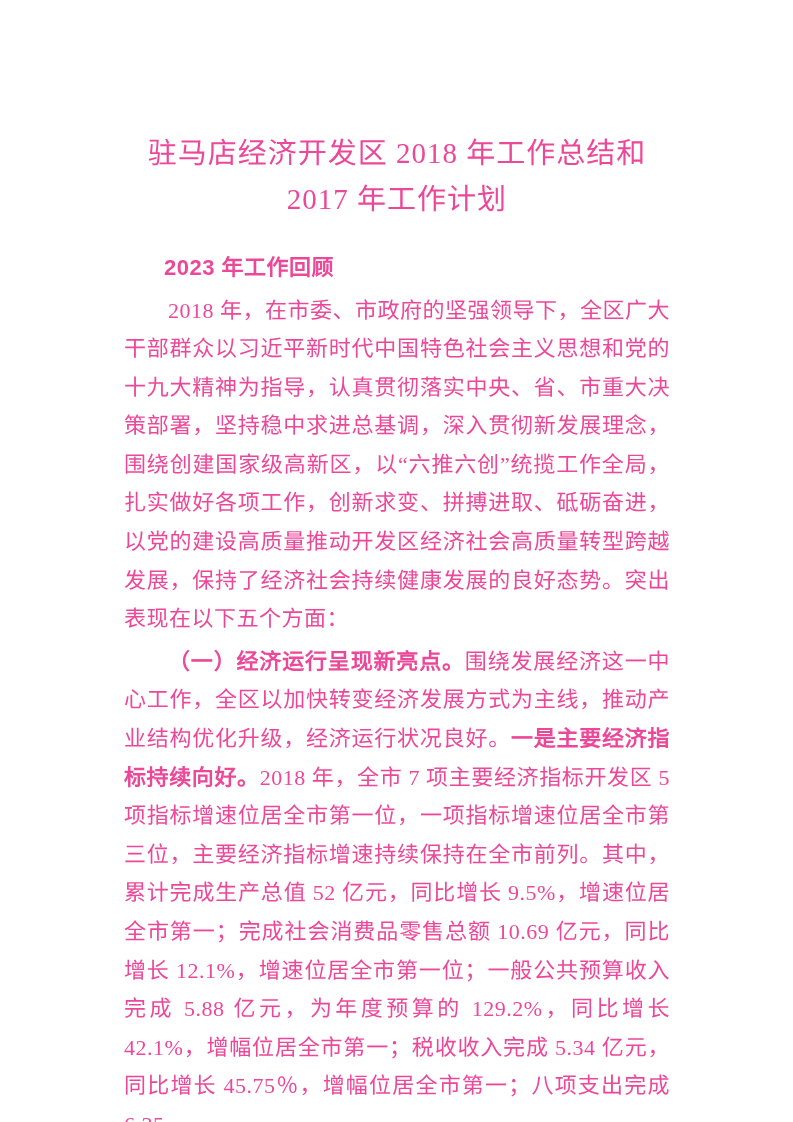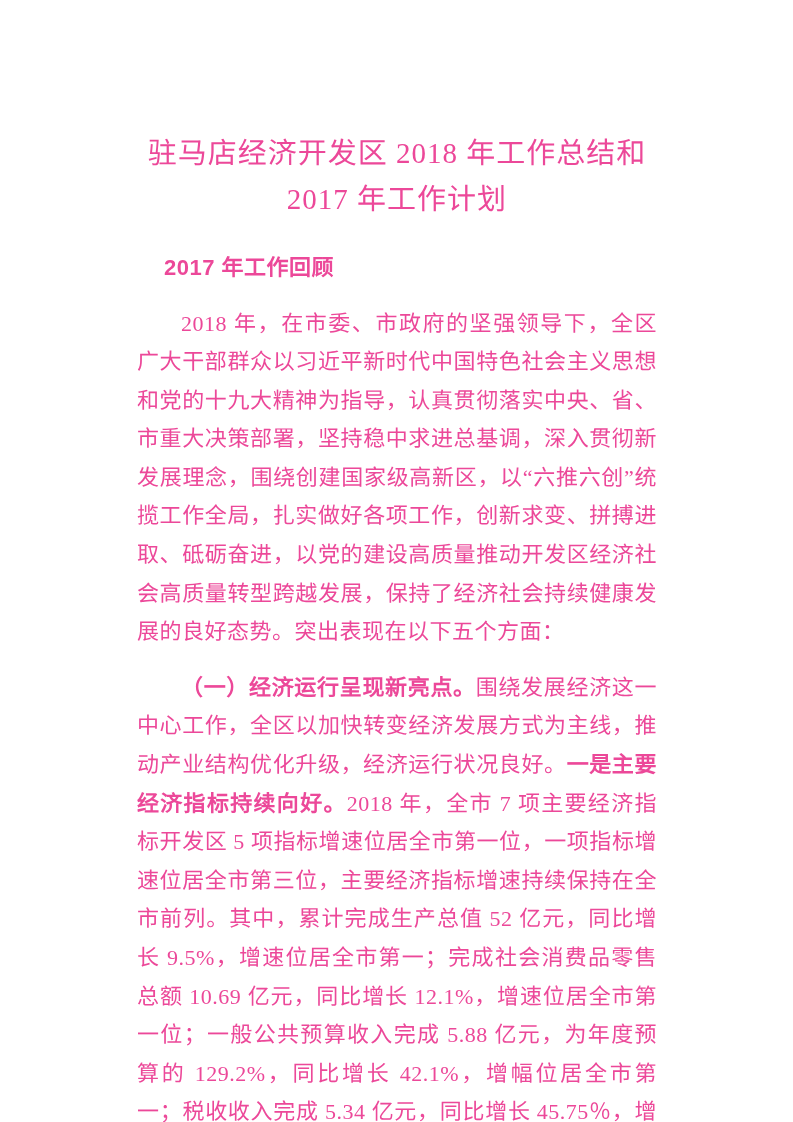--- a/index.html
+++ b/index.html
@@ -40,21 +40,21 @@
     margin: 27px 0 0 0;
     padding: 0;
     font-family: "Liberation Sans", "DejaVu Sans", sans-serif;
     font-size: 22px;
     line-height: 38.5px;
     font-weight: 600;
     text-indent: 2em;
     letter-spacing: 0.5px;
   }
   .body-para {
-    margin: 17px;
+    margin: 4px;
     padding: 0;
     font-size: 22px;
     line-height: 38.6px;
     text-indent: 2em;
     text-align: justify;
     text-justify: inter-ideograph;
     letter-spacing: 0.5px;
   }
   .seg-bold {
     font-weight: 700;
@@ -64,20 +64,20 @@
 <body>
 
 <div class="page">
   <div class="content">
 
     <h1 class="doc-title">
         <span class="title-line">驻马店经济开发区 2018 年工作总结和</span>
         <span class="title-line">2017 年工作计划</span>
       </h1>
 
-    <h2 class="section-heading">2017 年工作回顾</h2>
+    <h2 class="section-heading">2023 年工作回顾</h2>
 
     <p class="body-para"><span>2018 年，在市委、市政府的坚强领导下，全区广大干部群众以习近平新时代中国特色社会主义思想和党的十九大精神为指导，认真贯彻落实中央、省、市重大决策部署，坚持稳中求进总基调，深入贯彻新发展理念，围绕创建国家级高新区，以“六推六创”统揽工作全局，扎实做好各项工作，创新求变、拼搏进取、砥砺奋进，以党的建设高质量推动开发区经济社会高质量转型跨越发展，保持了经济社会持续健康发展的良好态势。突出表现在以下五个方面：</span></p>
 
     <p class="body-para"><span class="seg-bold">（一）经济运行呈现新亮点。</span><span>围绕发展经济这一中心工作，全区以加快转变经济发展方式为主线，推动产业结构优化升级，经济运行状况良好。</span><span class="seg-bold">一是主要经济指标持续向好。</span><span>2018 年，全市 7 项主要经济指标开发区 5 项指标增速位居全市第一位，一项指标增速位居全市第三位，主要经济指标增速持续保持在全市前列。其中，累计完成生产总值 52 亿元，同比增长 9.5%，增速位居全市第一；完成社会消费品零售总额 10.69 亿元，同比增长 12.1%，增速位居全市第一位；一般公共预算收入完成 5.88 亿元，为年度预算的 129.2%，同比增长 42.1%，增幅位居全市第一；税收收入完成 5.34 亿元，同比增长 45.75％，增幅位居全市第一；八项支出完成 6.35</span></p>
 
   </div>
 </div>
 
 </body></html>

